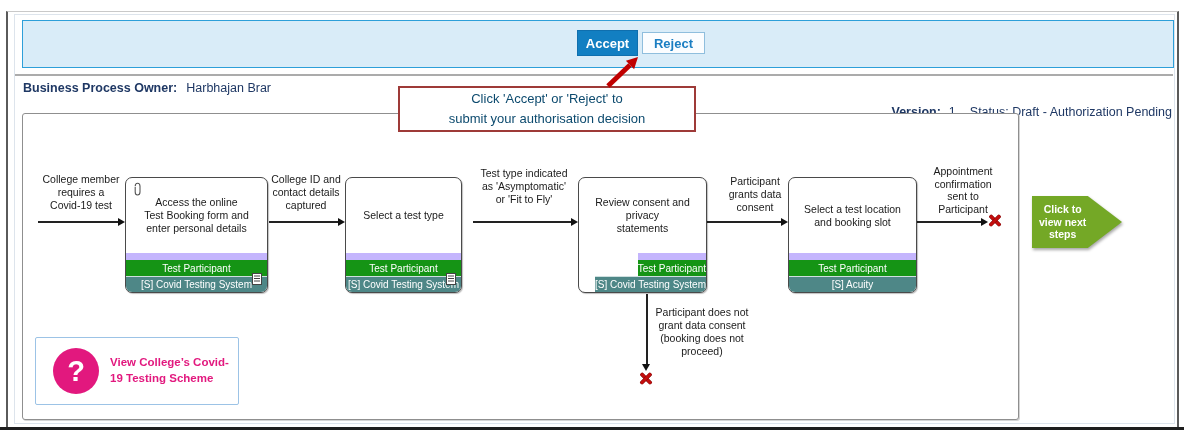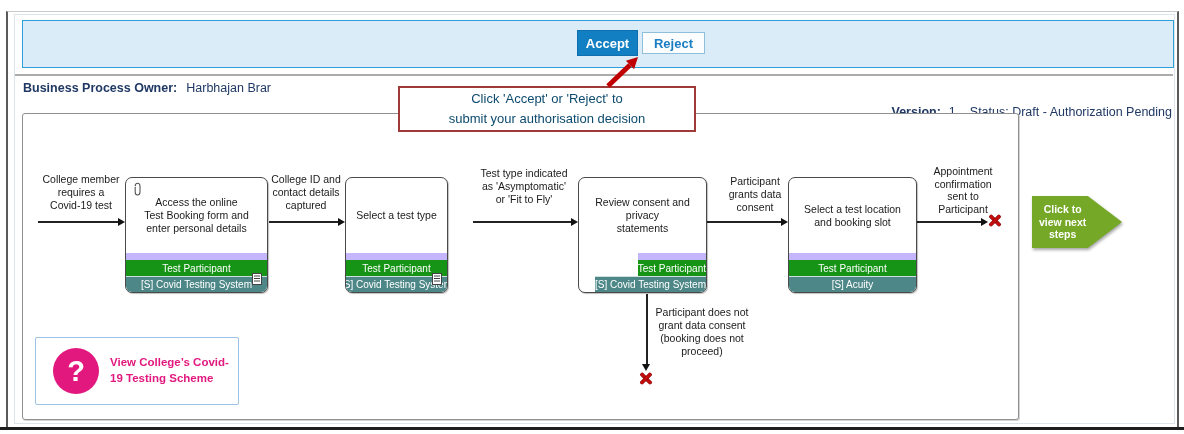--- a/index.html
+++ b/index.html
@@ -65,21 +65,21 @@
   .xmark{position:absolute;width:14px;height:14px;}
   .xmark::before,.xmark::after{content:"";position:absolute;top:5.4px;left:0;width:14px;height:3.2px;
        background:#c40e0e;border-radius:1px;box-shadow:0 0 0 0.4px #7c0606;}
   .xmark::before{transform:rotate(45deg);} .xmark::after{transform:rotate(-45deg);}
   #x1{left:988px;top:214px;} #x2{left:639px;top:372px;}
 
   
   .pbox{position:absolute;border:1px solid #4a4a4a;border-radius:7px;background:#fff;
         display:flex;flex-direction:column;overflow:hidden;box-shadow:1px 1px 1px rgba(0,0,0,0.25);box-sizing:border-box;}
   #box0{left:125px;top:177px;width:143px;height:116px;}
-  #box1{left:345px;top:177px;width:103px;height:116px;}
+  #box1{left:345px;top:177px;width:117px;height:116px;}
   #box2{left:578px;top:177px;width:129px;height:116px;align-items:flex-end;}
   #box3{left:788px;top:177px;width:129px;height:116px;}
   .pbox .body{flex:1;display:flex;align-items:center;justify-content:center;text-align:center;
         font-size:10.5px;line-height:13px;color:#1a1a1a;position:relative;padding:0 4px;}
   .band{display:flex;align-items:center;justify-content:center;color:#fff;font-size:10px;white-space:nowrap;overflow:hidden;}
   .role{height:16px;border-top:7px solid #c4b5fd;}
   .sys{height:15px;border-top:1px solid #cfe0e0;}
   .clip{position:absolute;top:4px;left:6px;}
   .doc{position:absolute;bottom:3px;right:5px;}
 

